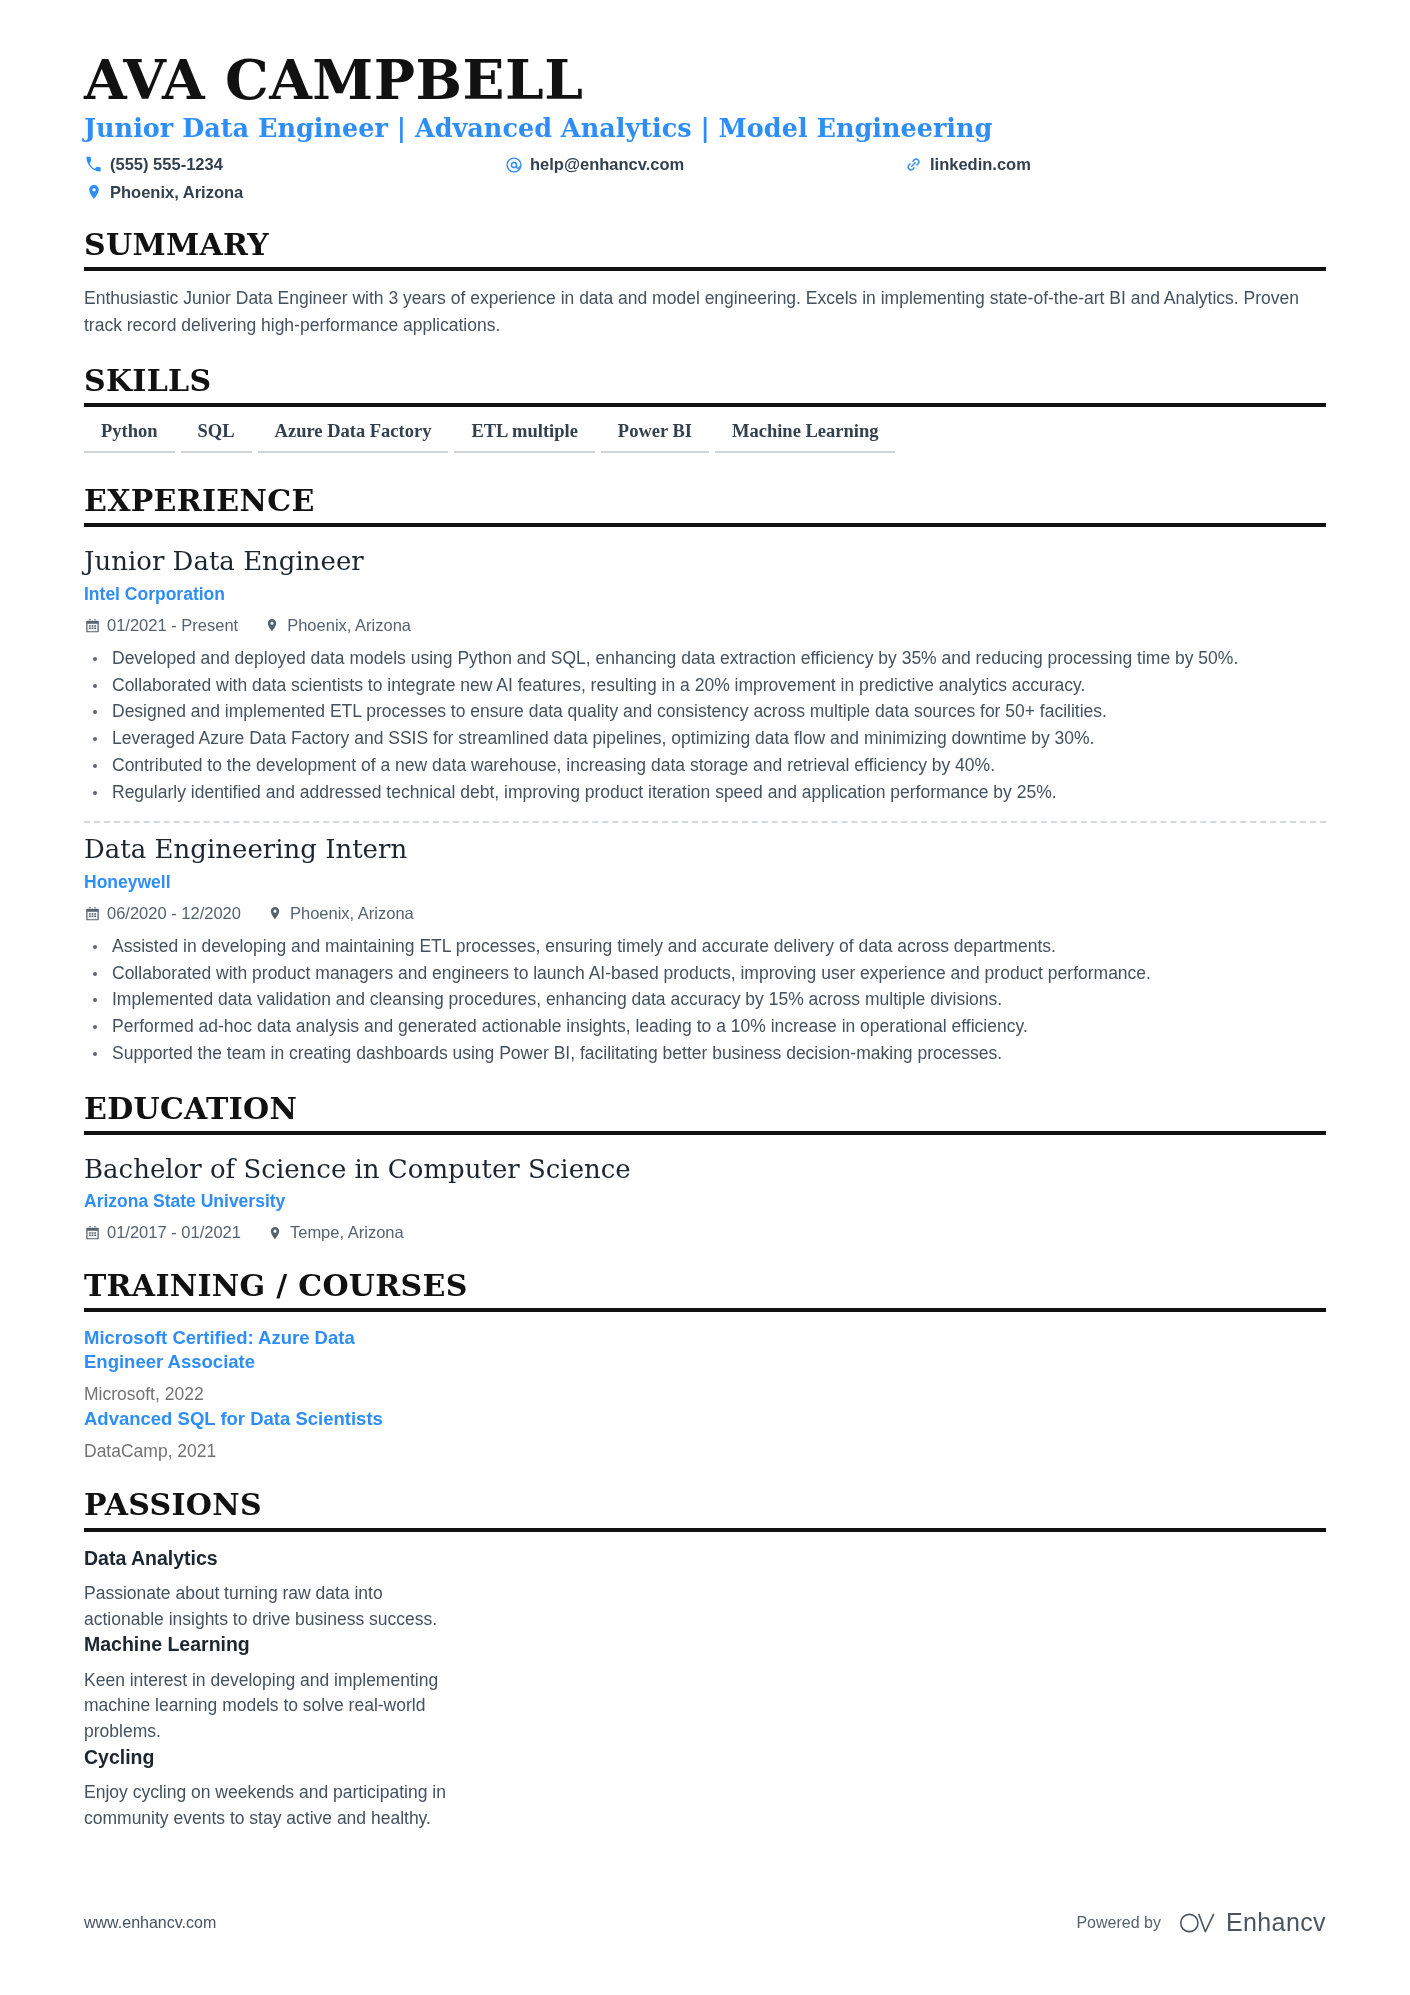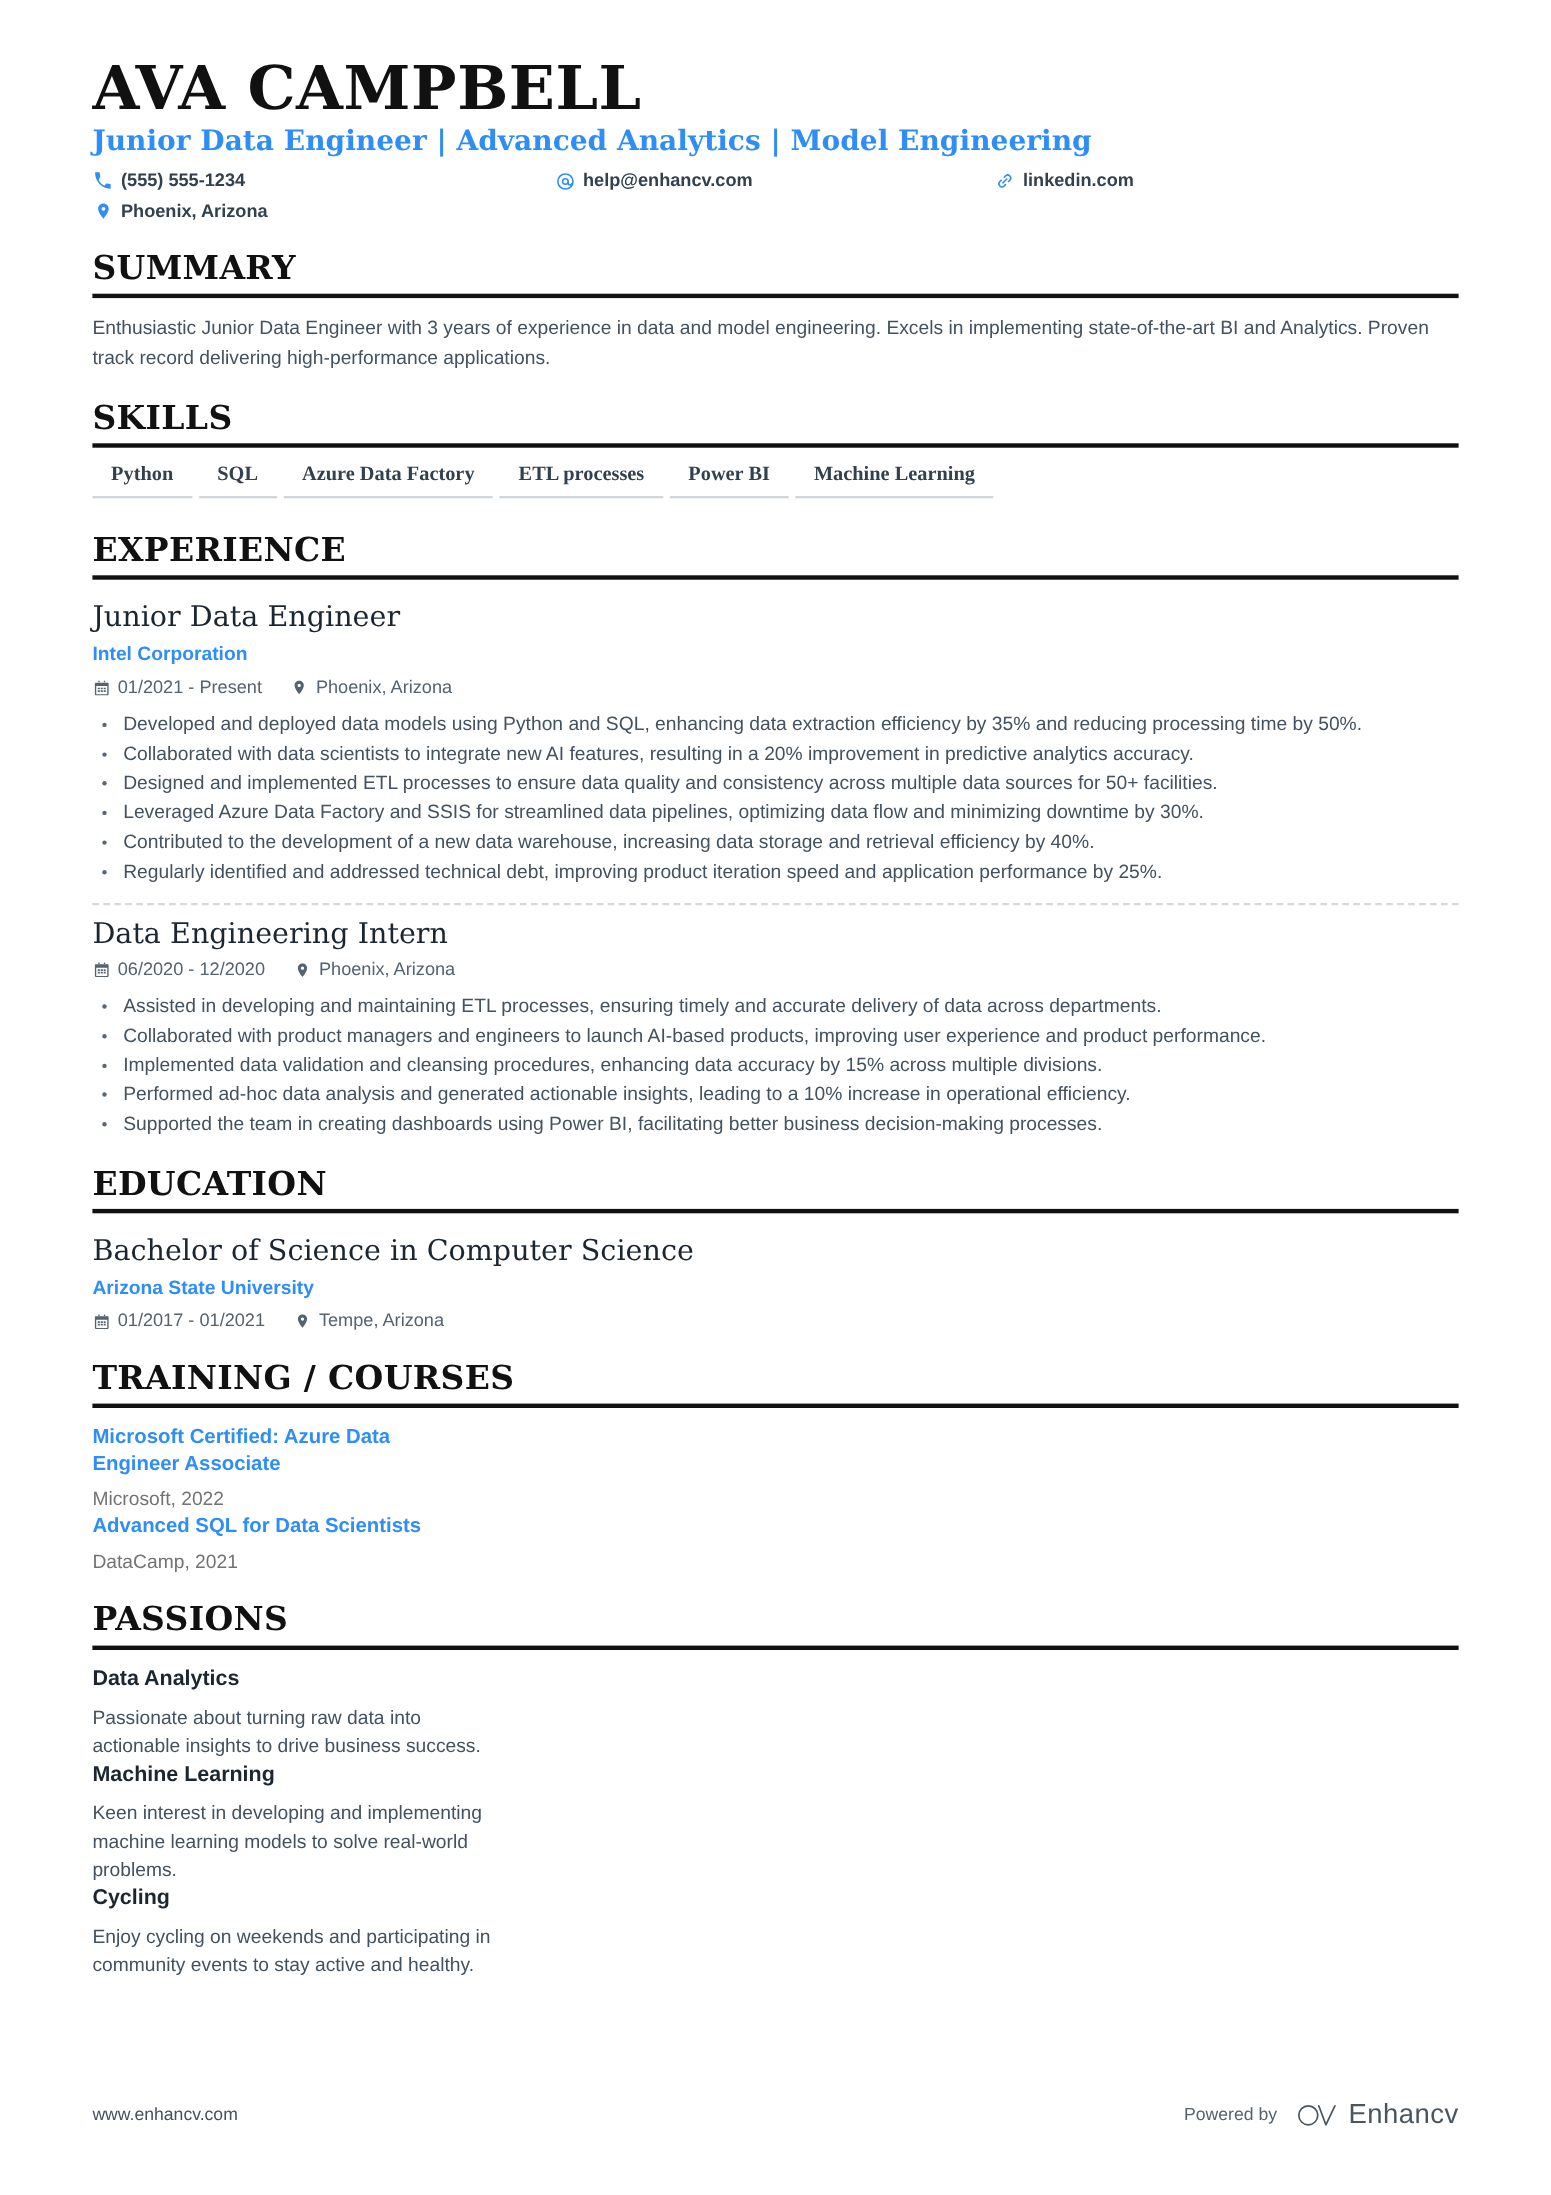--- a/index.html
+++ b/index.html
@@ -329,21 +329,21 @@
     <div class="summary-text">Enthusiastic Junior Data Engineer with 3 years of experience in data and model engineering. Excels in implementing state-of-the-art BI and Analytics. Proven track record delivering high-performance applications.</div>
   </div>
 
   <div class="section">
     <div class="section-title">SKILLS</div>
     <div class="section-rule"></div>
     <div class="skills-row">
       <span class="skill">Python</span>
       <span class="skill">SQL</span>
       <span class="skill">Azure Data Factory</span>
-      <span class="skill">ETL processes</span>
+      <span class="skill">ETL multiple</span>
       <span class="skill">Power BI</span>
       <span class="skill">Machine Learning</span>
     </div>
   </div>
 
   <div class="section">
     <div class="section-title">EXPERIENCE</div>
     <div class="section-rule"></div>
 
     <div class="entry">
@@ -376,20 +376,21 @@
         <li>Leveraged Azure Data Factory and SSIS for streamlined data pipelines, optimizing data flow and minimizing downtime by 30%.</li>
         <li>Contributed to the development of a new data warehouse, increasing data storage and retrieval efficiency by 40%.</li>
         <li>Regularly identified and addressed technical debt, improving product iteration speed and application performance by 25%.</li>
       </ul>
     </div>
 
     <hr class="entry-divider">
 
     <div class="entry">
       <div class="entry-title">Data Engineering Intern</div>
+      <div class="entry-org">Honeywell</div>
       <div class="entry-meta">
         <span class="meta-item">
           <span class="micon">
             <svg width="15" height="15" viewBox="0 0 24 24" fill="currentColor">
               <path d="M7 1.5h2v2.2H7zM15 1.5h2v2.2h-2z"></path>
               <path d="M3.2 4.2h17.6c.7 0 1.2.5 1.2 1.2v16c0 .7-.5 1.2-1.2 1.2H3.2c-.7 0-1.2-.5-1.2-1.2v-16c0-.7.5-1.2 1.2-1.2zm.8 5v12h16v-12H4z"></path>
               <path d="M6.2 11.4h3v2.4h-3zM10.5 11.4h3v2.4h-3zM14.8 11.4h3v2.4h-3zM6.2 15.2h3v2.4h-3zM10.5 15.2h3v2.4h-3zM14.8 15.2h3v2.4h-3z"></path>
             </svg>
           </span>
           <span>06/2020 - 12/2020</span>

